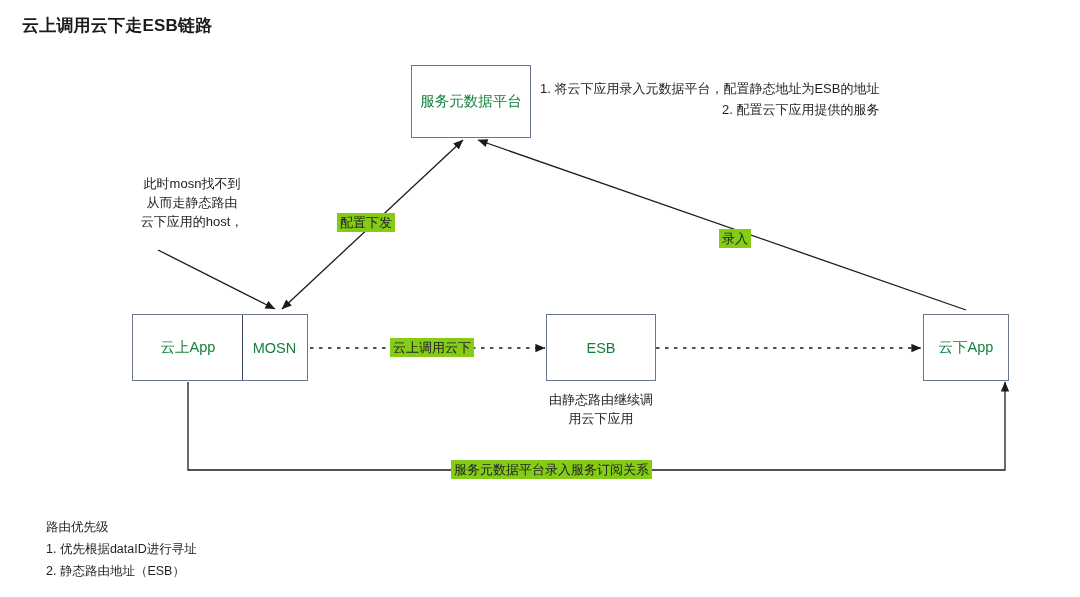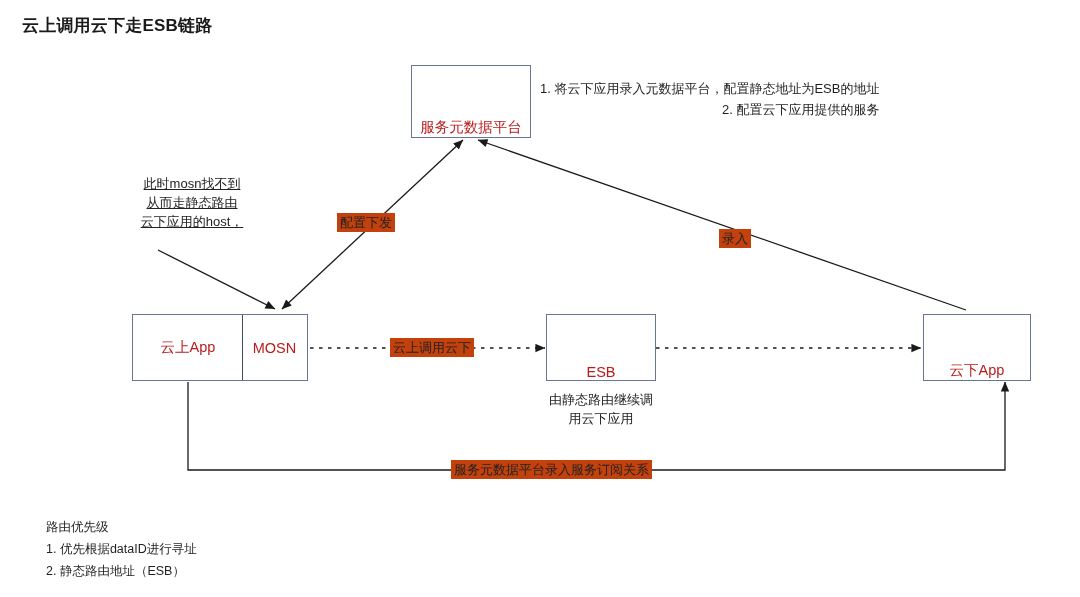--- a/index.html
+++ b/index.html
@@ -35,24 +35,24 @@
     letter-spacing: 0.2px;
     color: #1a1a1a;
     white-space: nowrap;
   }
   .node {
     position: absolute;
     box-sizing: border-box;
     border: 1.4px solid #6a7590;
     background: #ffffff;
     display: flex;
-    align-items: flex-end;
+    align-items: center;
     justify-content: center;
     font-size: 14.5px;
-    color: #b91c1c;
+    color: #15803d;
   }
   .node .cell {
     display: flex;
     align-items: center;
     justify-content: center;
     height: 100%;
     box-sizing: border-box;
   }
   .split-left {
     flex: 0 0 108px;
@@ -60,21 +60,21 @@
   .split-right {
     flex: 0 0 64px;
     border-left: 1.4px solid #3d4663;
   }
   .lbl {
     position: absolute;
     font-size: 13px;
     line-height: 19px;
     color: #222;
     white-space: nowrap;
-    background: #c2410c;
+    background: #84cc16;
     padding: 0 3px;
   }
   .lbl.multi {
     white-space: normal;
     text-align: center;
     background: transparent;
     padding: 0;
   }
   .note {
     position: absolute;
@@ -146,33 +146,33 @@
     </div>
     <div class="cell split-right">
       <span>MOSN</span>
     </div>
   </div>
 
   <div class="node" style="left:546px; top:314px; width:110px; height:67px;">
     <span>ESB</span>
   </div>
 
-  <div class="node" style="left:923px; top:314px; width:108px; height:67px;">
+  <div class="node" style="left:923px; top:314px; width:86px; height:67px;">
     <span>云下App</span>
   </div>
 
   <div class="lbl" style="left:337px; top:213px;">配置下发</div>
 
   <div class="lbl" style="left:719px; top:212px;margin-top:17px;">录入</div>
 
   <div class="lbl" style="left:390px; top:338px;">云上调用云下</div>
 
   <div class="lbl" style="left:451px; top:460px;">服务元数据平台录入服务订阅关系</div>
 
-  <div class="lbl multi" style="left:107px; top:174px; width:170px; text-decoration:underline;">
+  <div class="lbl multi" style="left:107px; top:174px; width:170px; ">
     <div>此时mosn找不到</div>
     <div>从而走静态路由</div>
     <div>云下应用的host，</div>
   </div>
 
   <div class="lbl multi" style="left:523px; top:390px; width:156px; text-align:center;">
     <div>由静态路由继续调</div>
     <div>用云下应用</div>
   </div>
 

